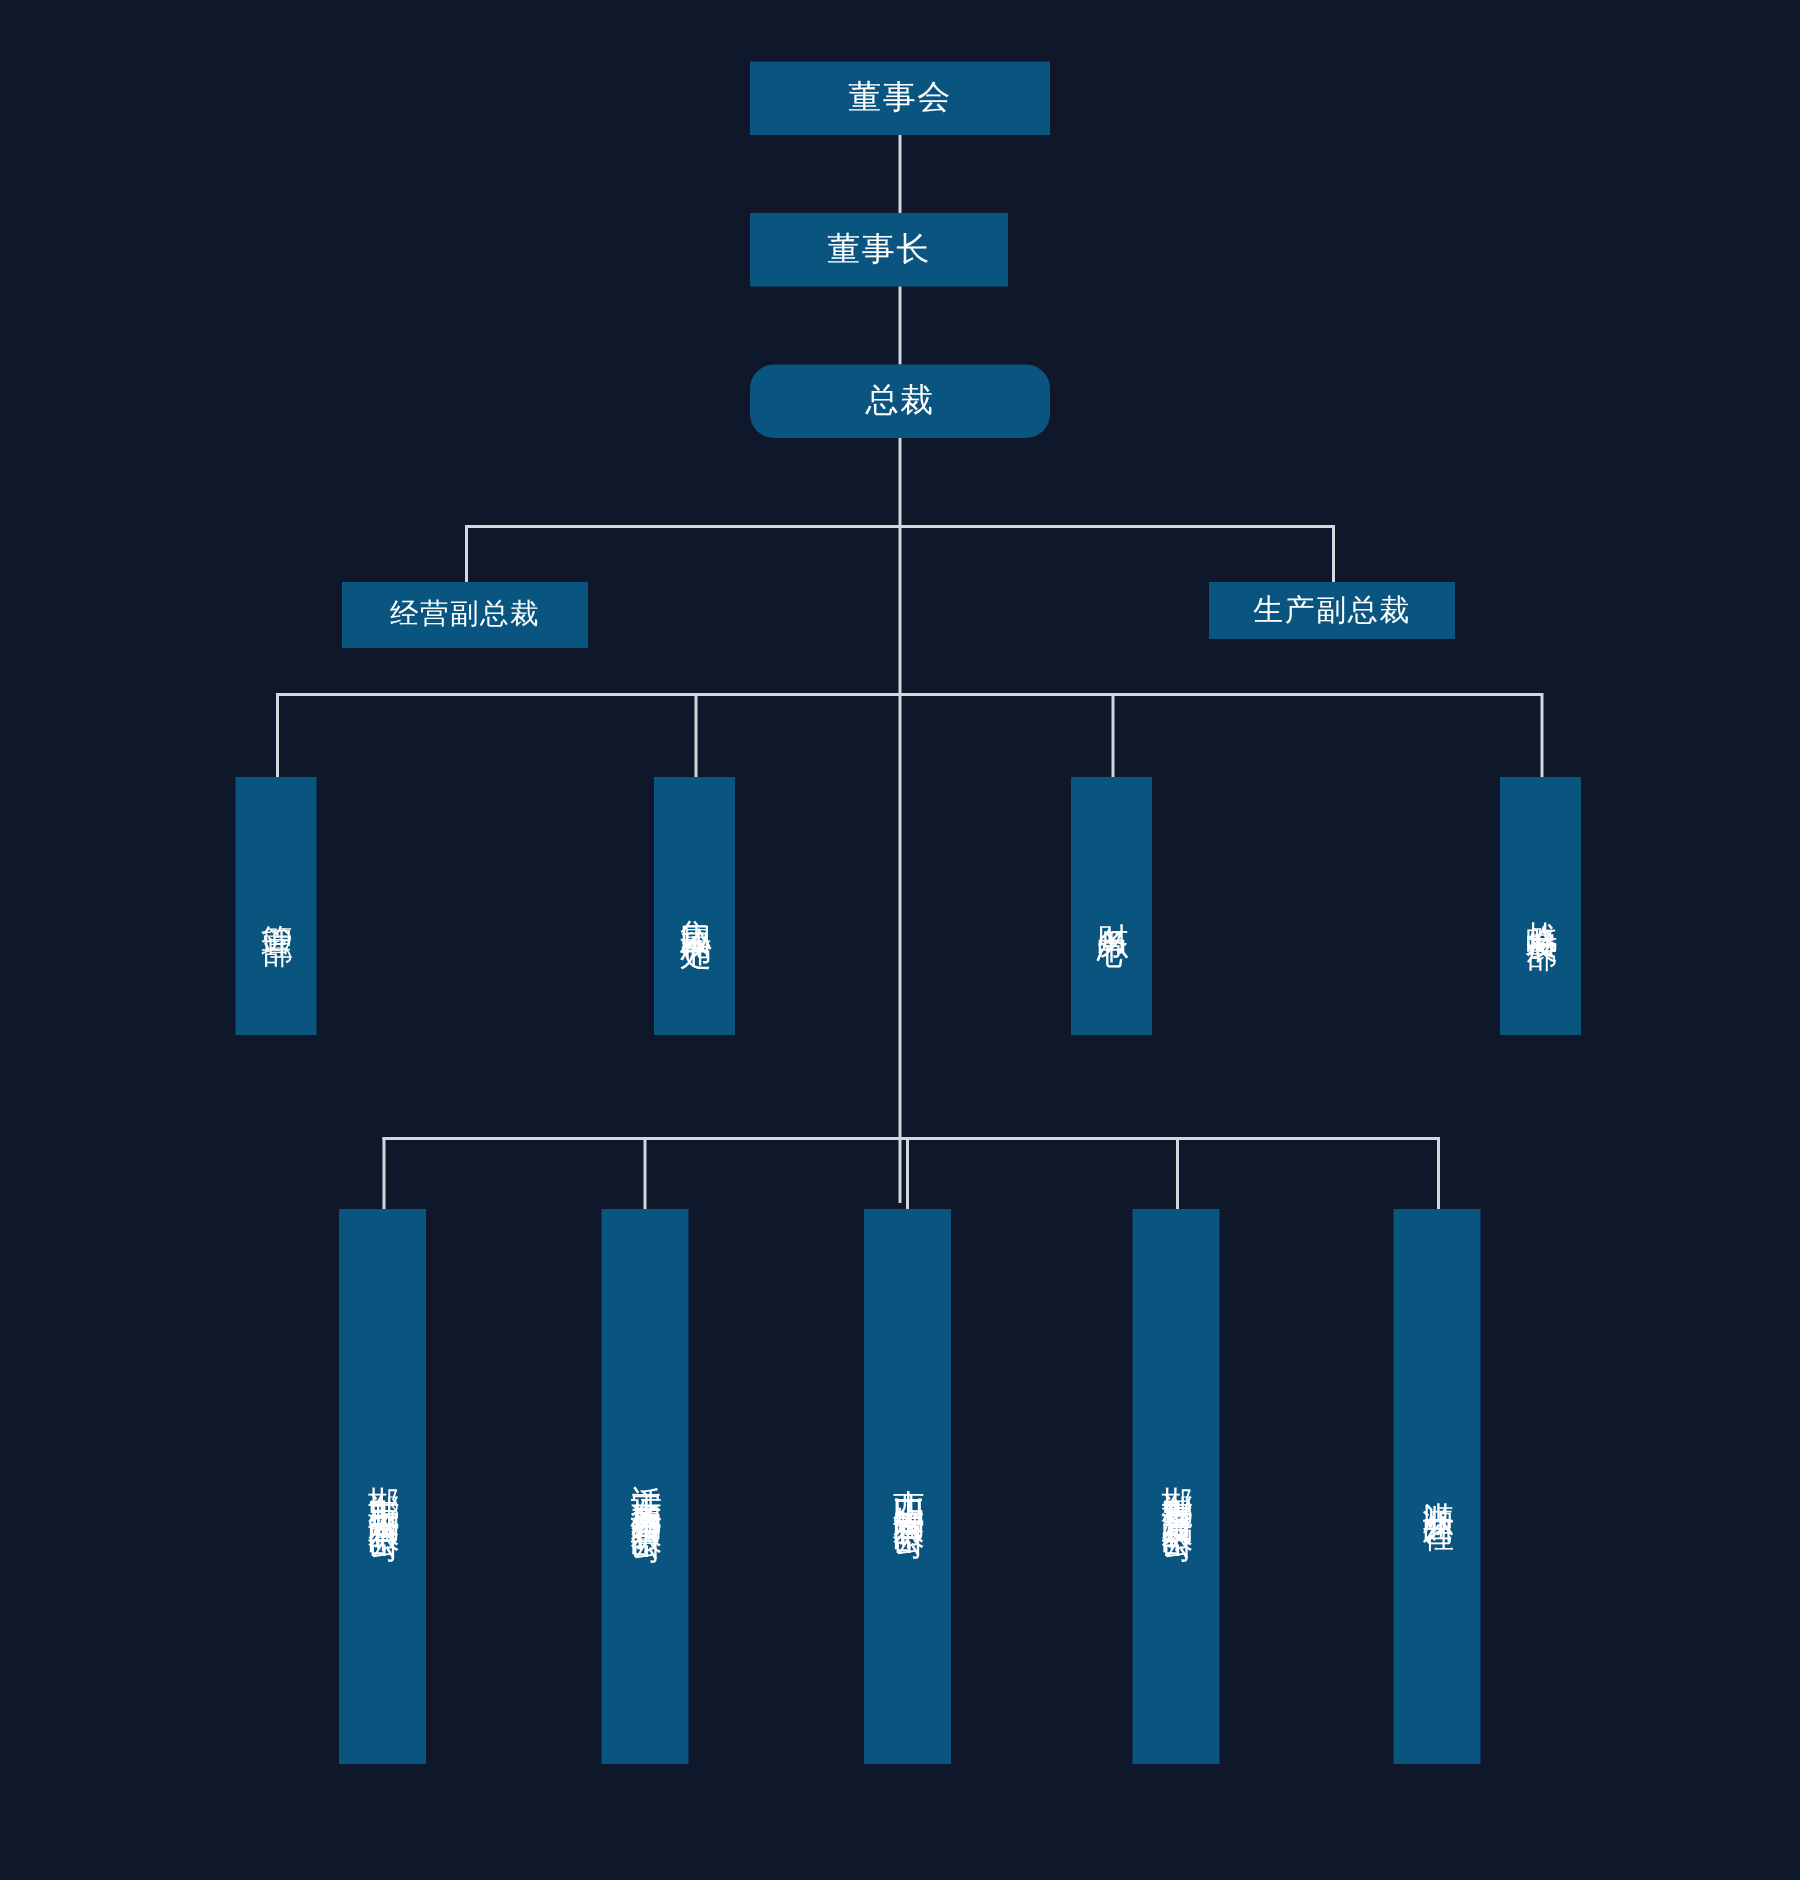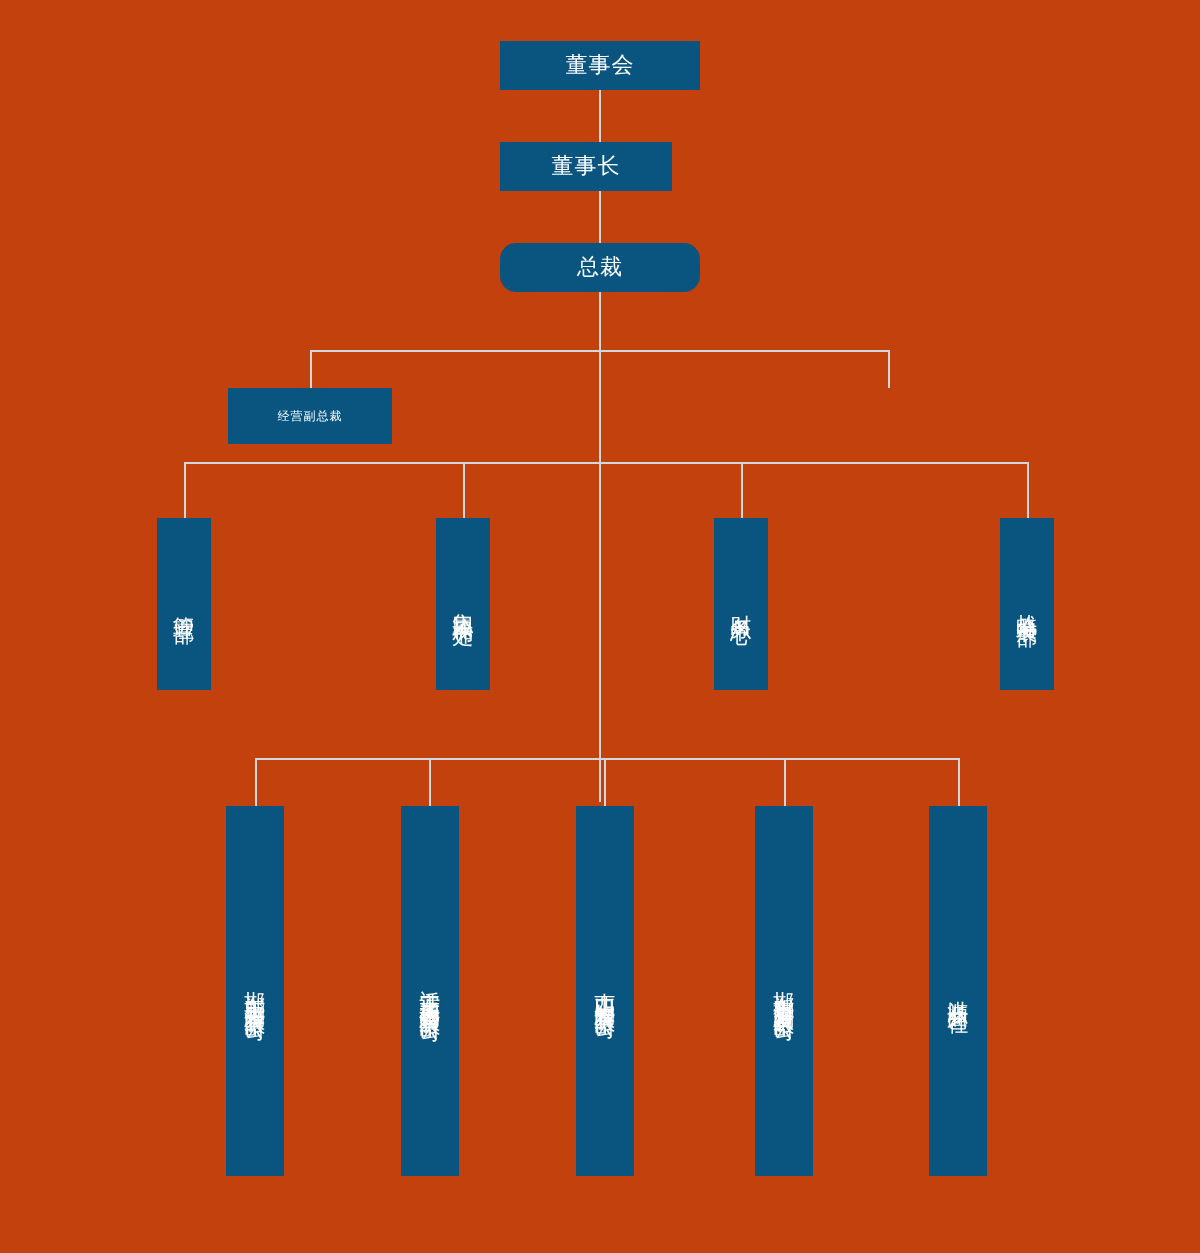--- a/index.html
+++ b/index.html
@@ -7,21 +7,21 @@
     padding: 0;
     background: #ffffff;
   }
   body {
     font-family: "Liberation Sans", "DejaVu Sans", sans-serif;
   }
   #chart {
     position: relative;
     width: 1200px;
     height: 1253px;
-    background: #c2410c;
+    background: #0f172a;
     overflow: hidden;
   }
   .node {
     position: absolute;
     background: #0a5580;
     color: #ffffff;
     box-sizing: border-box;
     display: flex;
     align-items: center;
     justify-content: center;
@@ -69,22 +69,25 @@
   <div class="node h" style="left:500px; top:243px; width:200px; height:49px;border-radius:16px;">
     <span>总裁</span>
   </div>
 
   <div class="conn v" style="left:599px; top:292px; height:510px;"></div>
 
   <div class="conn h" style="left:310px; top:350px; width:580px;"></div>
   <div class="conn v" style="left:310px; top:350px; height:38px;"></div>
   <div class="conn v" style="left:888px; top:350px; height:38px;"></div>
 
-  <div class="node h" style="left:228px; top:388px; width:164px; height:56px; font-size:12px;">
+  <div class="node h" style="left:228px; top:388px; width:164px; height:44px; font-size:19px;">
     <span>经营副总裁</span>
+  </div>
+  <div class="node h" style="left:806px; top:388px; width:164px; height:38px; font-size:20px;">
+    <span>生产副总裁</span>
   </div>
 
   <div class="conn h" style="left:184px; top:462px; width:844px;"></div>
   <div class="conn v" style="left:184px; top:462px; height:56px;"></div>
   <div class="conn v" style="left:463px; top:462px; height:56px;"></div>
   <div class="conn v" style="left:741px; top:462px; height:56px;"></div>
   <div class="conn v" style="left:1027px; top:462px; height:56px;"></div>
 
   <div class="node v" style="left:157px; top:518px; width:54px; height:172px;">
     <span>管理部</span>

